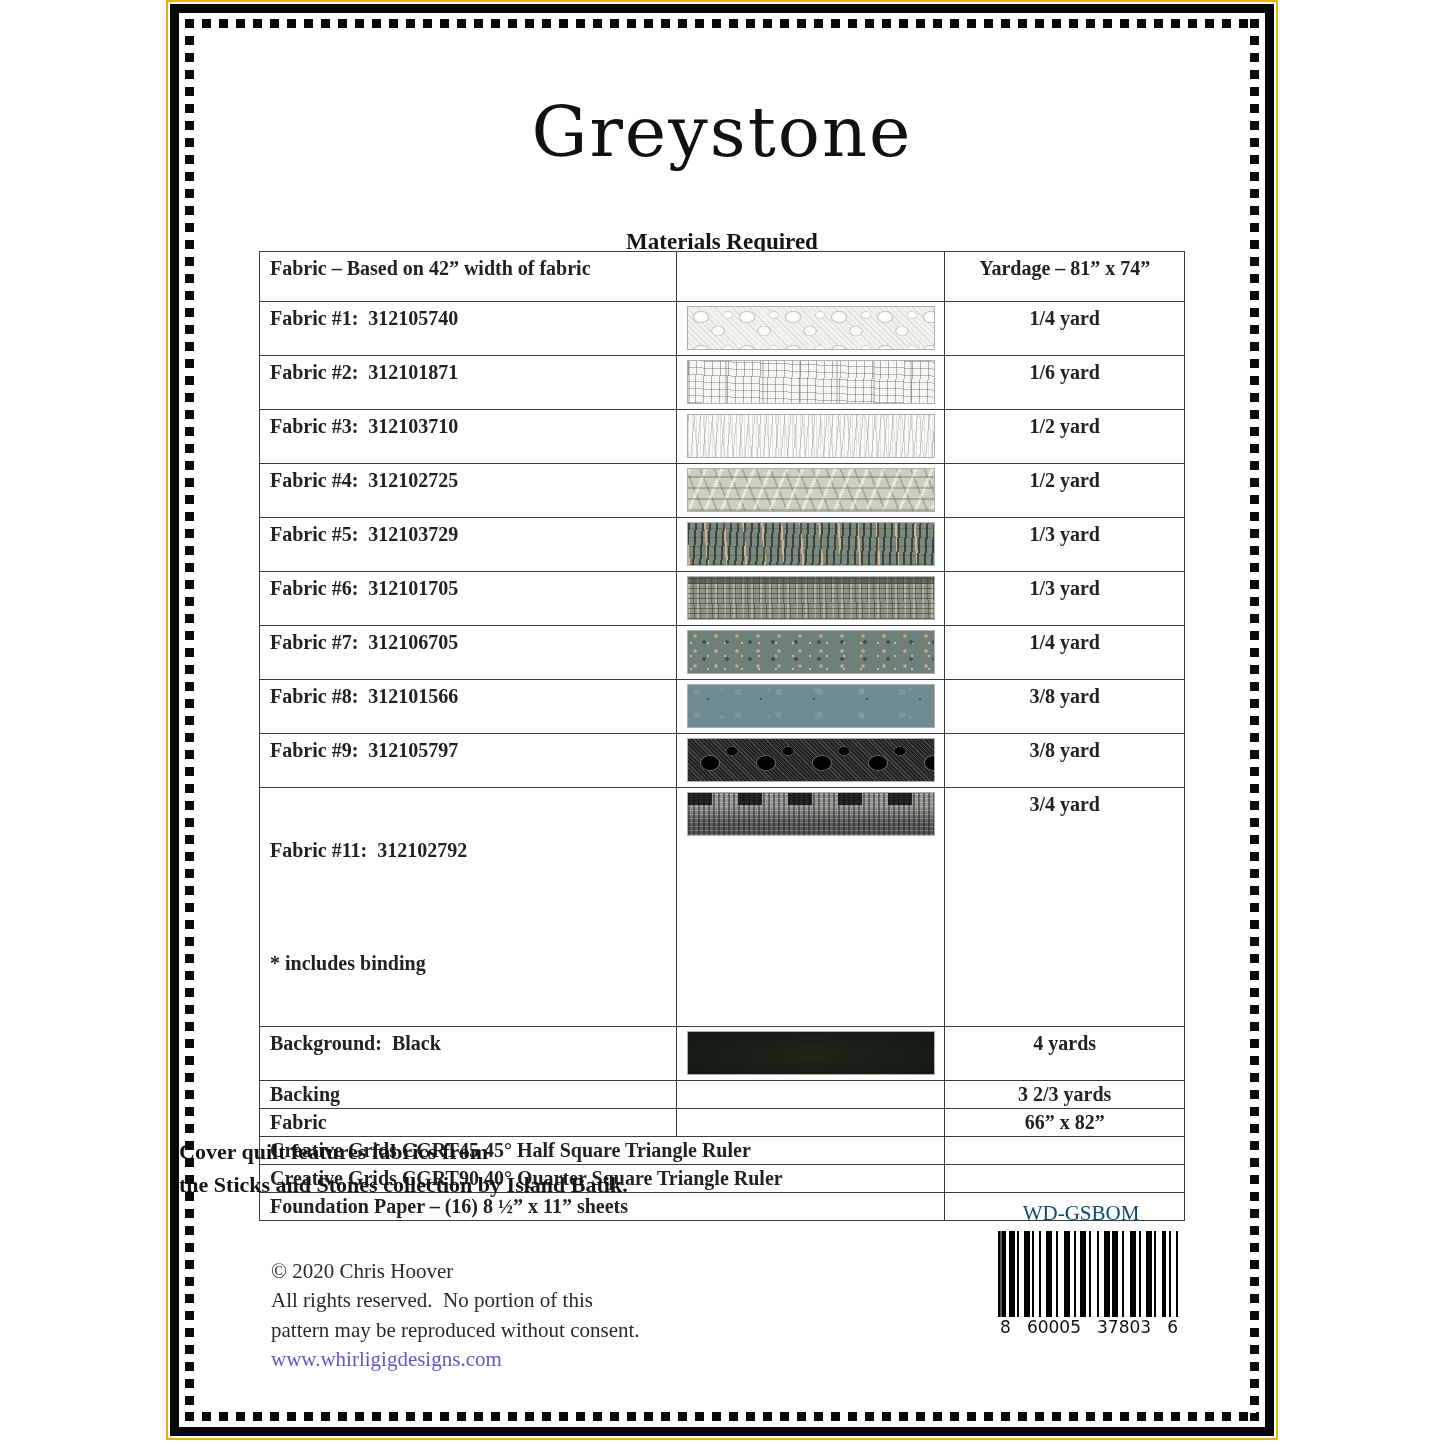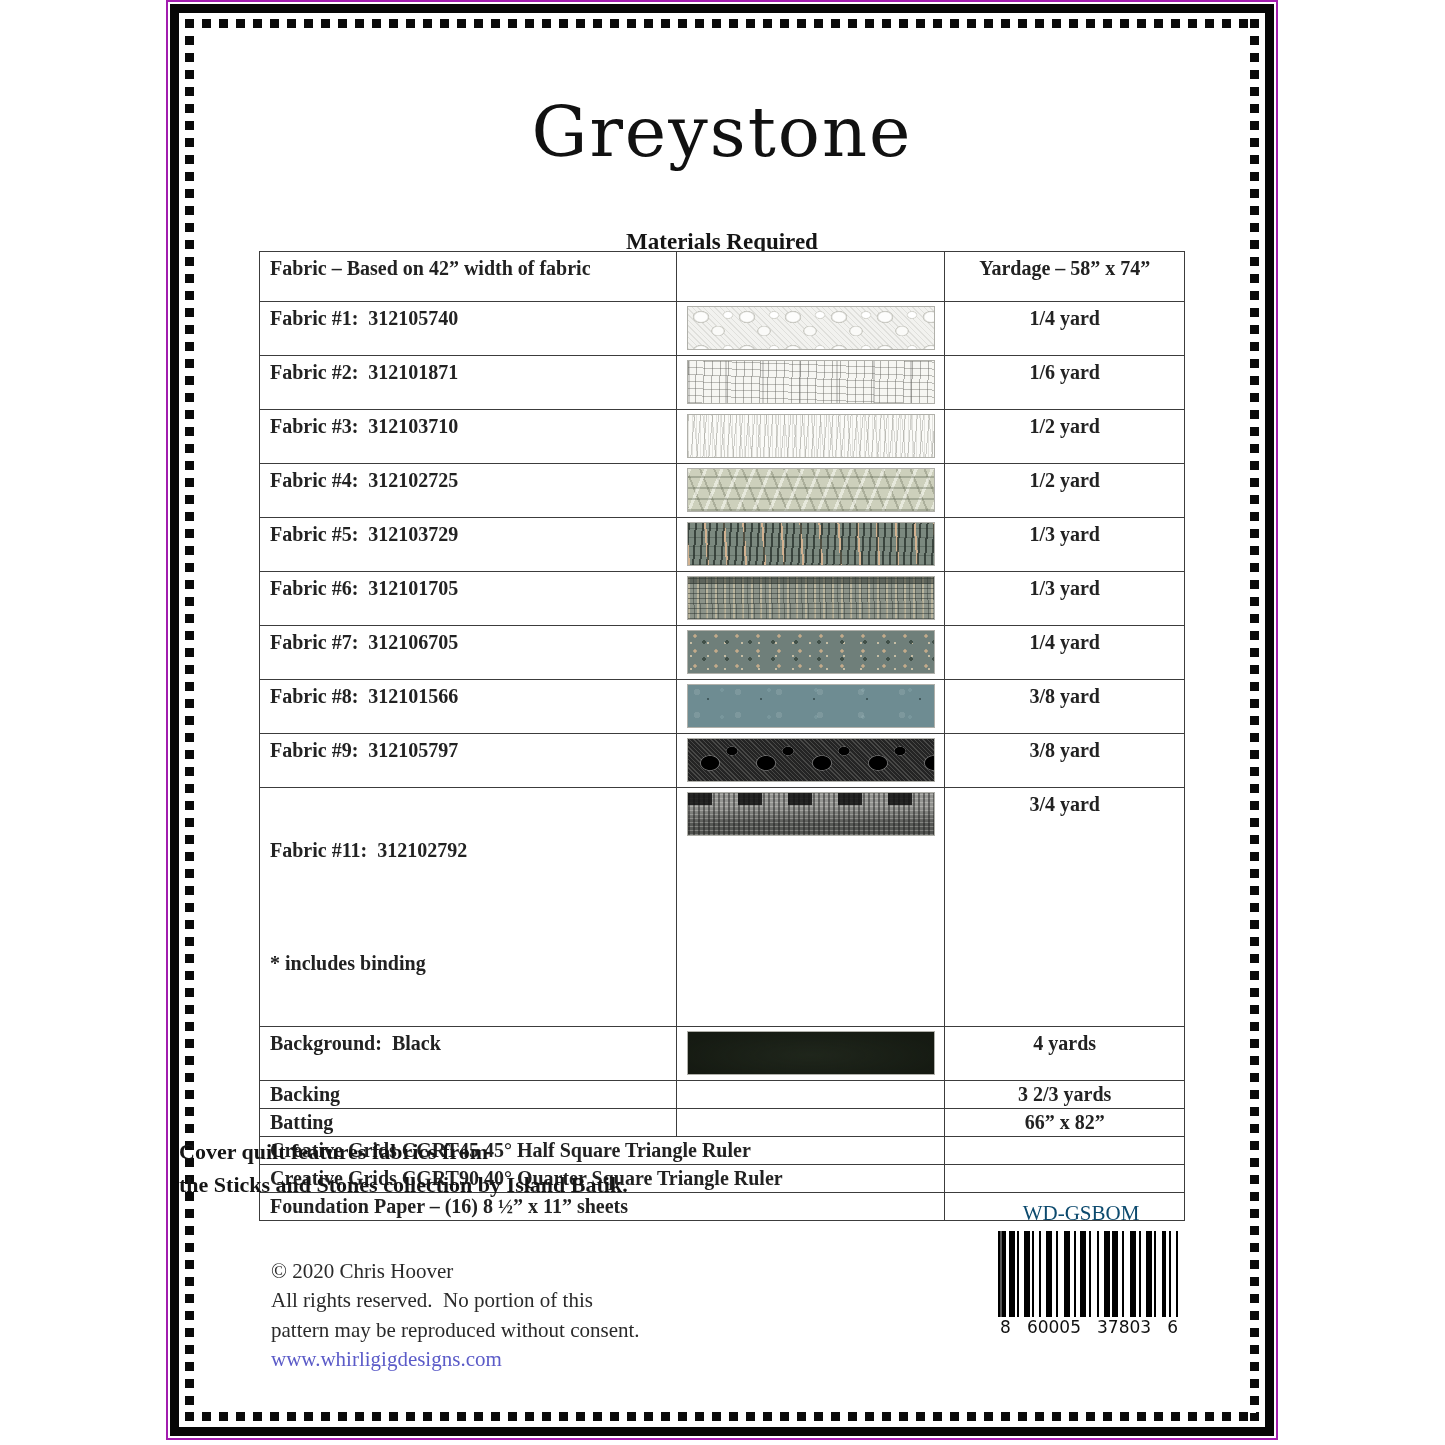--- a/index.html
+++ b/index.html
@@ -1,21 +1,21 @@
 <!DOCTYPE html>
 <html><head>
 <meta charset="utf-8">
 <style>
   html,body{margin:0;padding:0;background:#ffffff;}
   body{width:1445px;height:1445px;position:relative;overflow:hidden;
        font-family:"Liberation Serif", serif;color:#1f1f1f;}
 
   
   .page{position:absolute;left:166px;top:0;width:1112px;height:1440px;
-        border:2px solid #a21caf;box-sizing:border-box;background:#fff;}
+        border:2px solid #eab308;box-sizing:border-box;background:#fff;}
   .frame{position:absolute;inset:2px;border:9px solid #060606;}
   .content{position:absolute;inset:0;}
 
   
   .dot{position:absolute;background-repeat:repeat;}
   .dot-top,.dot-bottom{left:6px;right:6px;height:9px;
       background-image:repeating-linear-gradient(90deg,#0a0a0a 0 9px,transparent 9px 17px);}
   .dot-top{top:6px}.dot-bottom{bottom:6px}
   .dot-left,.dot-right{top:6px;bottom:6px;width:9px;
       background-image:repeating-linear-gradient(180deg,#0a0a0a 0 9px,transparent 9px 17px);}
@@ -142,21 +142,21 @@
         <table class="materials">
           <colgroup>
               <col style="width:45.1%">
               <col style="width:29%">
               <col style="width:25.9%">
             </colgroup>
           <tbody>
           <tr class="hdr">
             <td>Fabric – Based on 42” width of fabric</td>
             <td class="c2"></td>
-            <td class="c3">Yardage – 58” x 74”</td>
+            <td class="c3">Yardage – 81” x 74”</td>
           </tr>
 
           <tr class="fab">
             <td>Fabric #1:  312105740</td>
             <td class="c2"><div class="swatch sw1"></div></td>
             <td class="c3">1/4 yard</td>
           </tr>
           <tr class="fab">
             <td>Fabric #2:  312101871</td>
             <td class="c2"><div class="swatch sw2"></div></td>
@@ -210,21 +210,21 @@
             <td class="c2"><div class="swatch sw12"></div></td>
             <td class="c3">4 yards</td>
           </tr>
 
           <tr class="sm">
             <td>Backing</td>
             <td class="c2"></td>
             <td class="c3">3 2/3 yards</td>
           </tr>
           <tr class="sm">
-            <td>Batting</td>
+            <td>Fabric</td>
             <td class="c2"></td>
             <td class="c3">66” x 82”</td>
           </tr>
           <tr class="sm">
             <td colspan="2">Creative Grids CGRT45 45° Half Square Triangle Ruler</td>
             <td class="c3"></td>
           </tr>
           <tr class="sm">
             <td colspan="2">Creative Grids CGRT90 40° Quarter Square Triangle Ruler</td>
             <td class="c3"></td>

